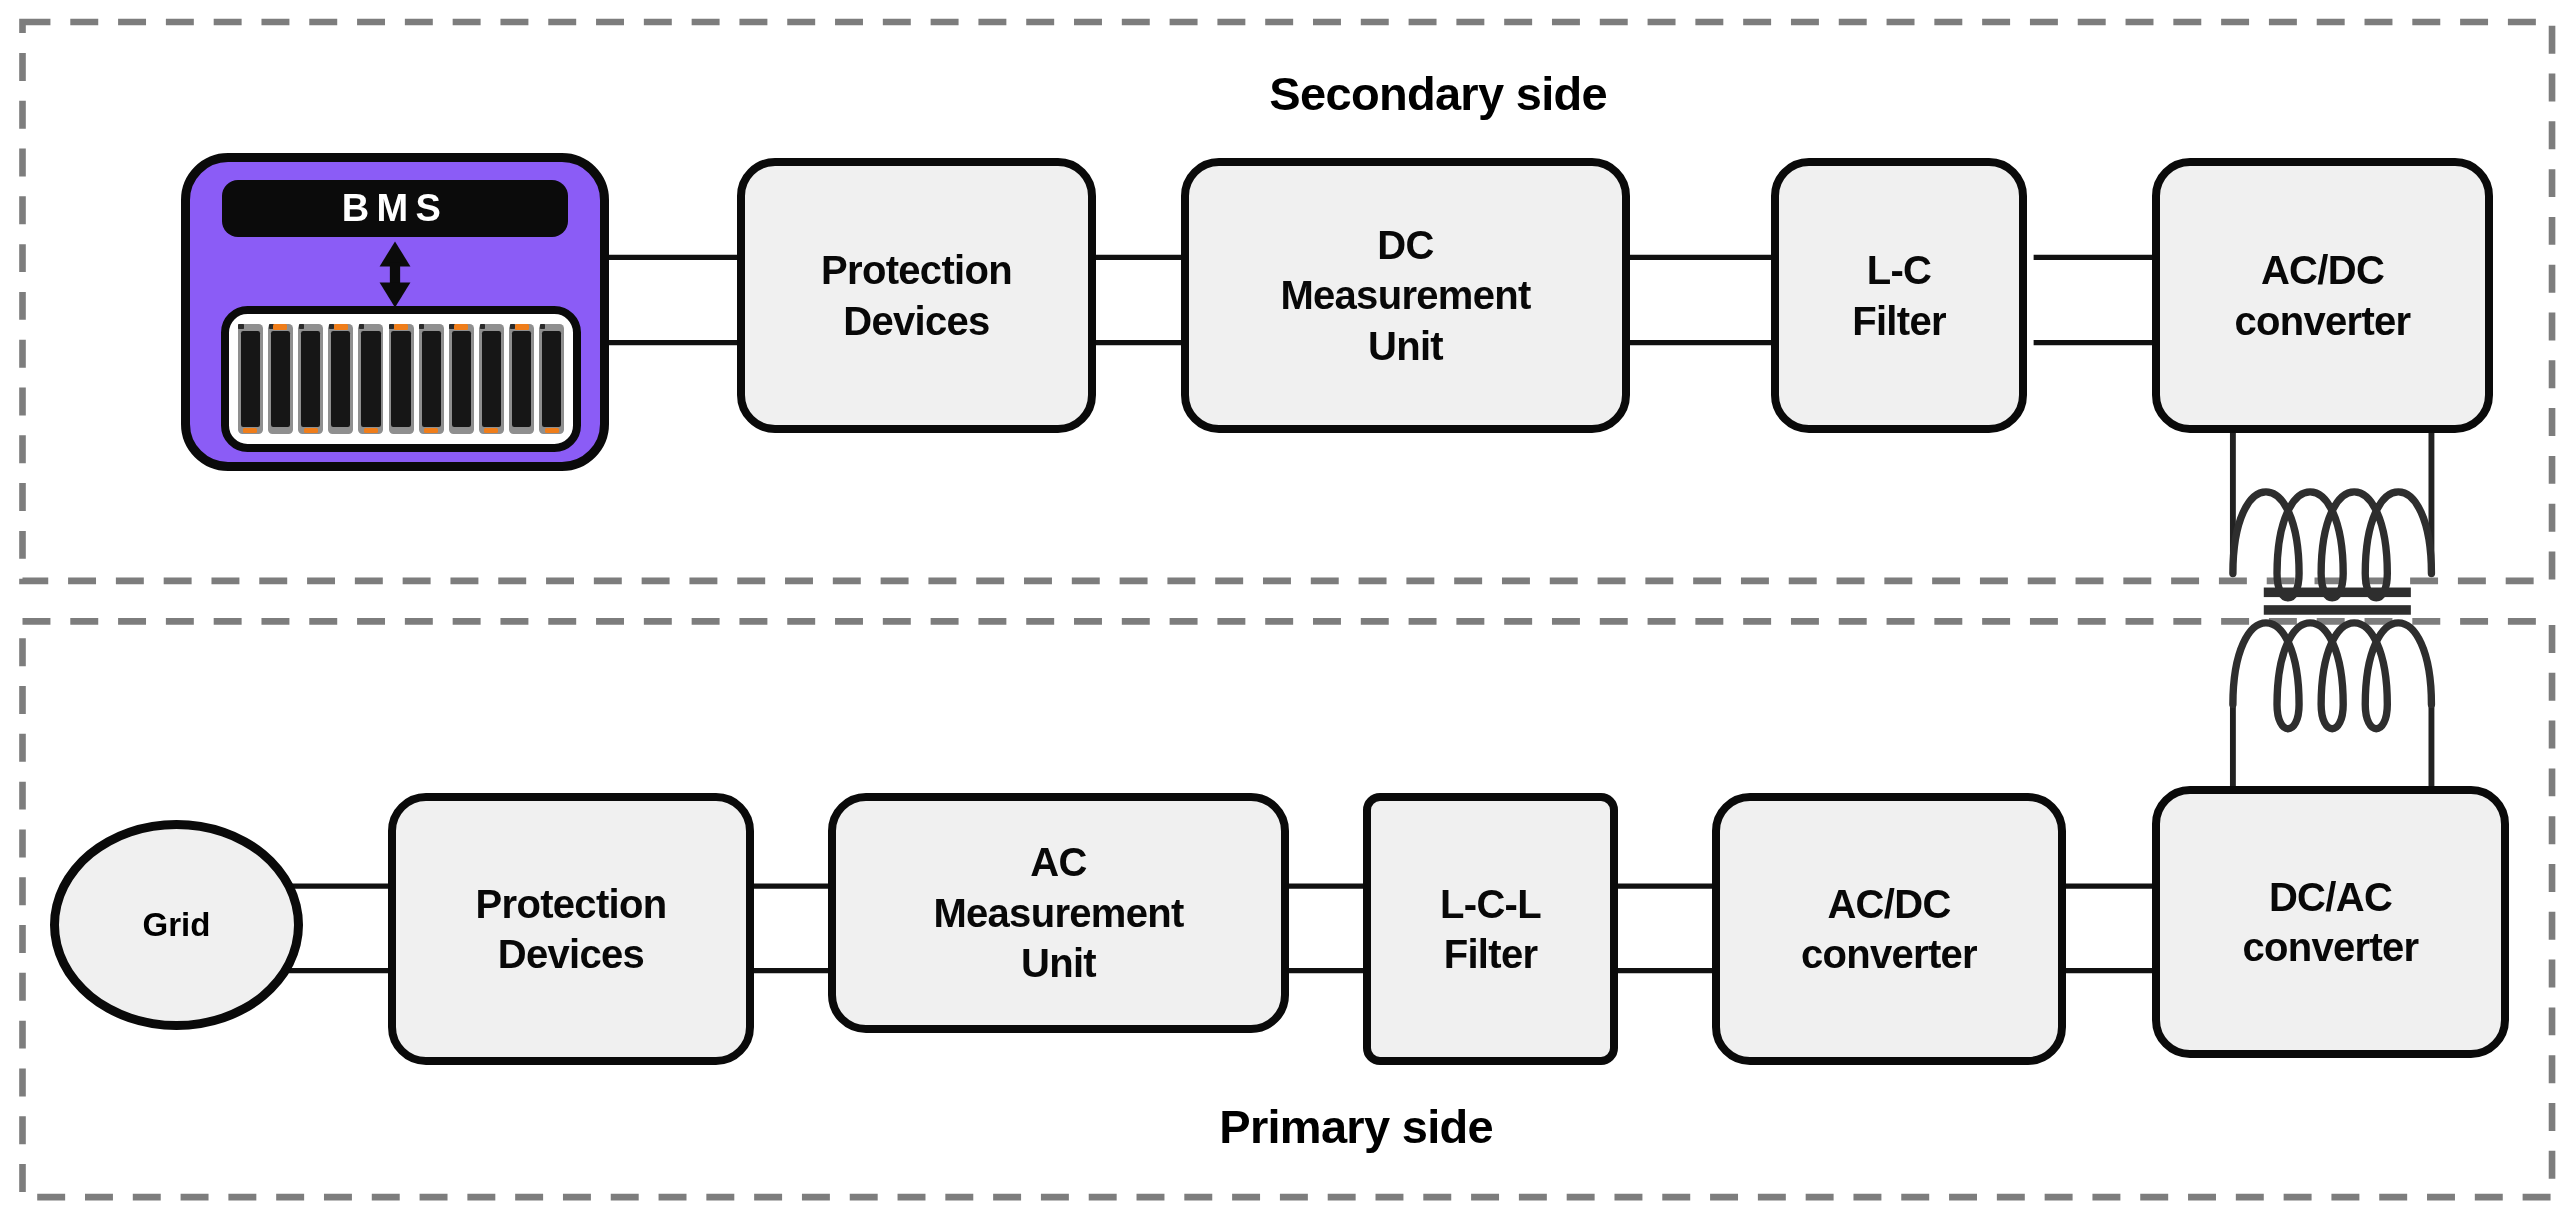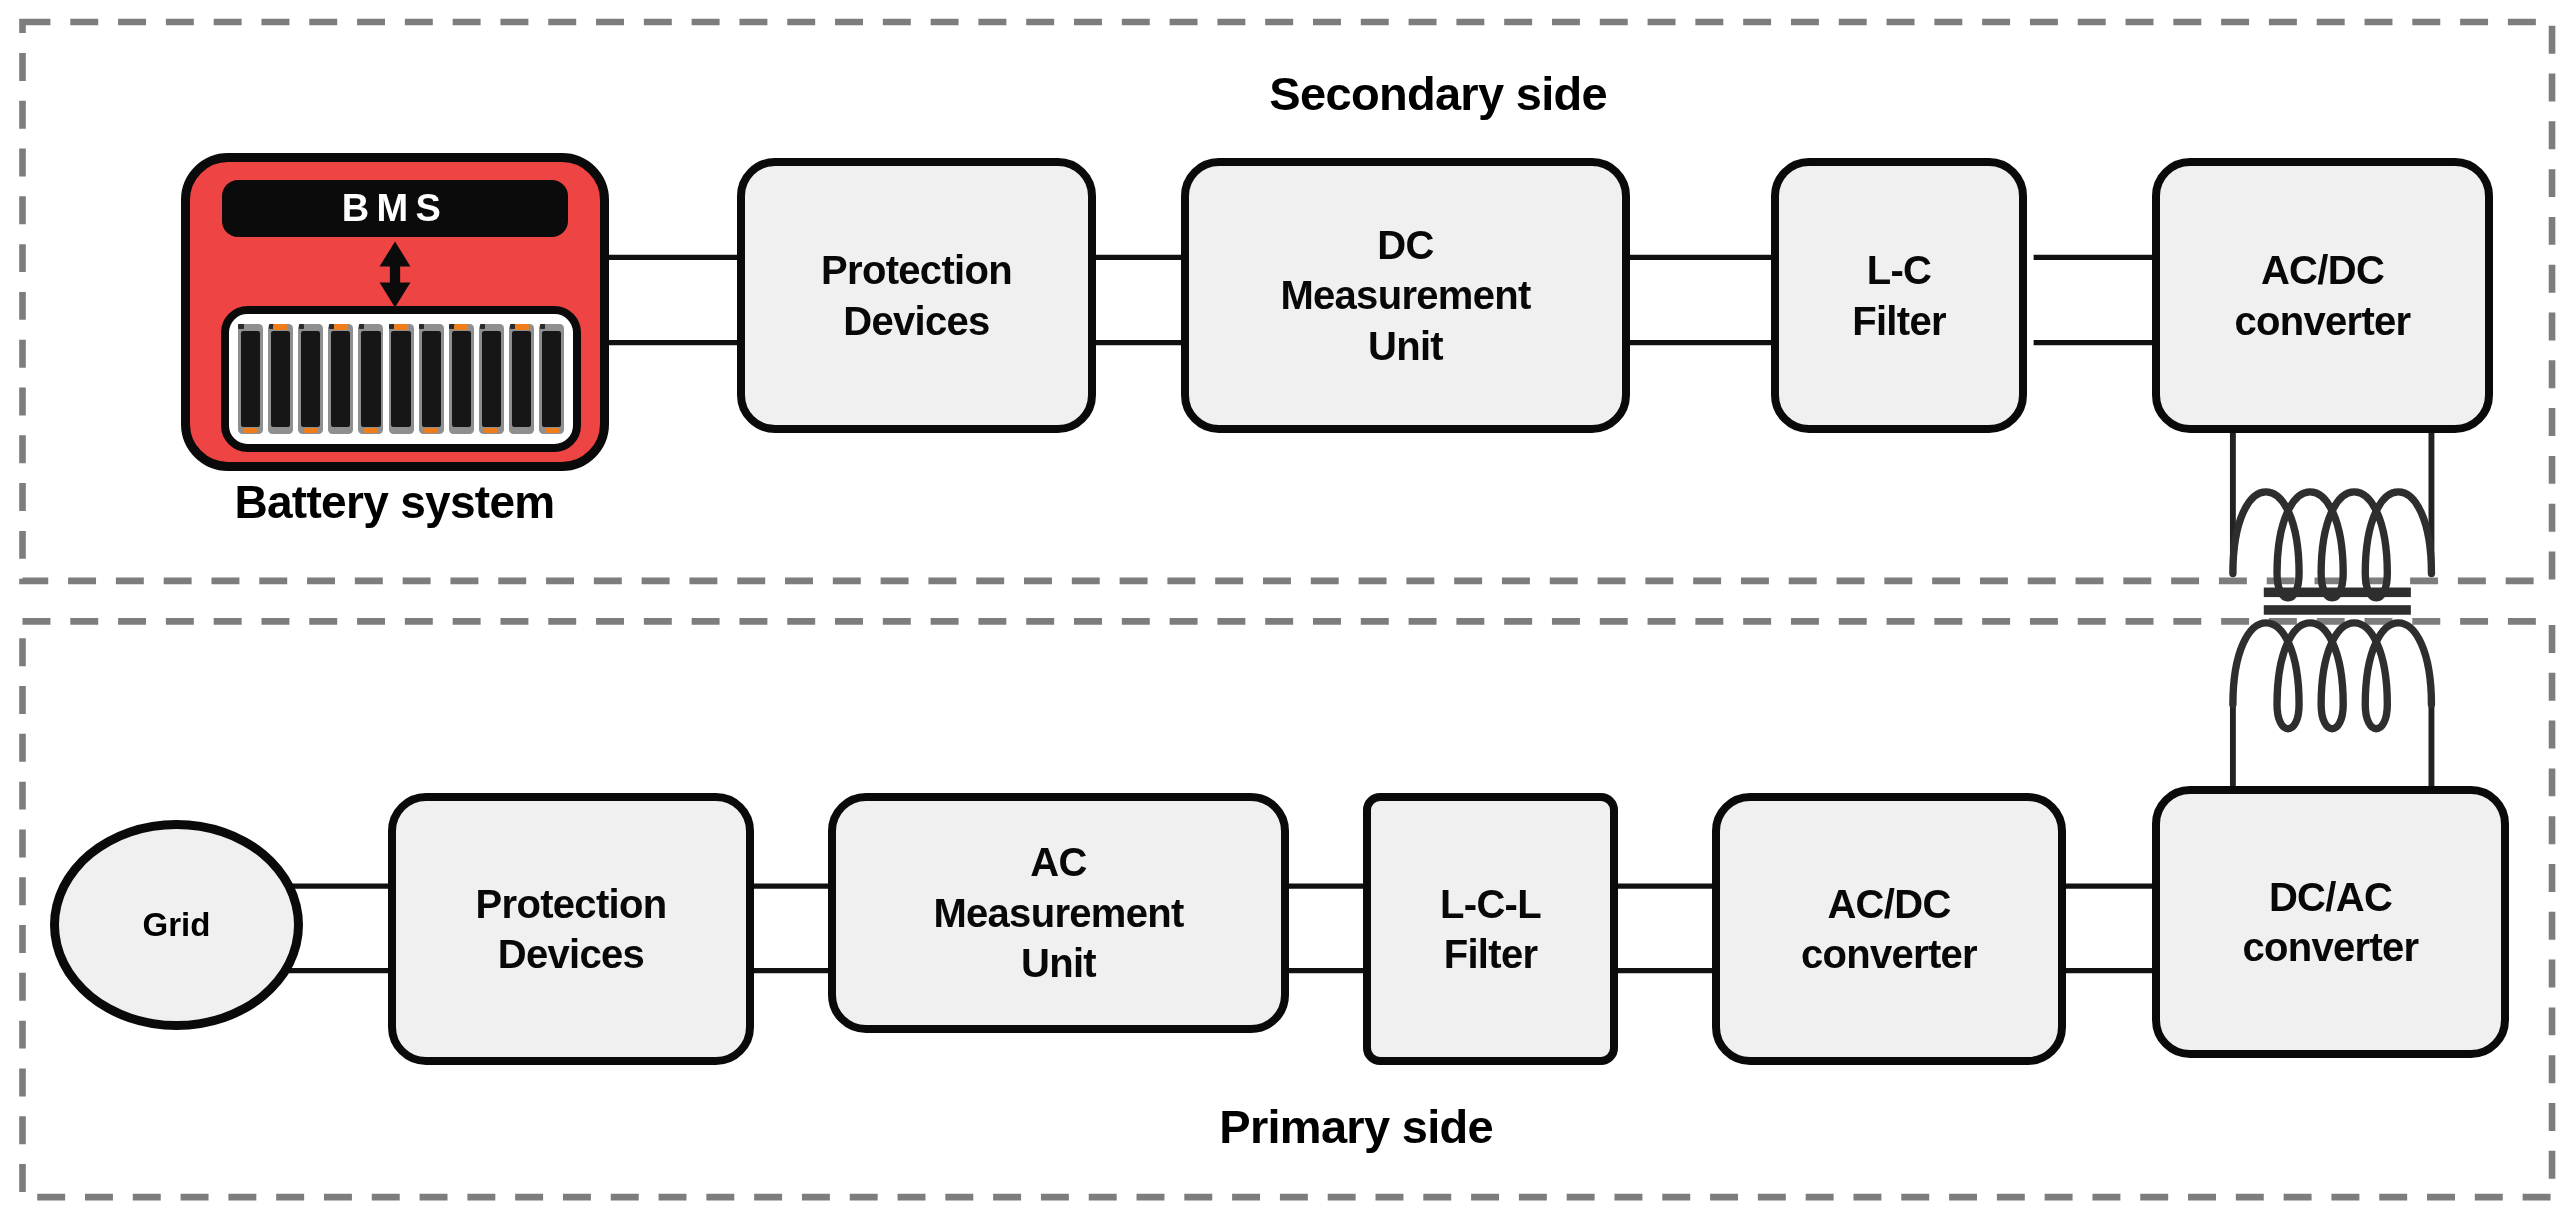--- a/index.html
+++ b/index.html
@@ -44,21 +44,21 @@
     font-weight: 700;
     color: #000000;
     letter-spacing: -0.7px;
   }
   
   .battery {
     position: absolute;
     z-index: 2;
     left: 181px; top: 153px;
     width: 428px; height: 318px;
-    background: #ef4444;
+    background: #8b5cf6;
     border: 9.6px solid #0a0a0a;
     border-radius: 47px;
     box-sizing: border-box;
   }
   .bms-badge {
     position: absolute;
     left: 32px; right: 32px; top: 17.7px;
     height: 57px;
     background: #0b0b0b;
     border-radius: 16px;
@@ -240,21 +240,20 @@
           <div class="cell-body"></div>
         </div>
         <div class="cell tab-top">
           <div class="cell-body"></div>
         </div>
         <div class="cell tab-bottom">
           <div class="cell-body"></div>
         </div>
       </div>
   </div>
-  <div class="battery-caption">Battery system</div>
 
   <div class="block" style="left:737px; top:158px; width:359px; height:275px;">
     <span class="block-label">Protection
 Devices</span>
   </div>
 
   <div class="block" style="left:1181px; top:158px; width:449px; height:275px;">
     <span class="block-label">DC
 Measurement
 Unit</span>

